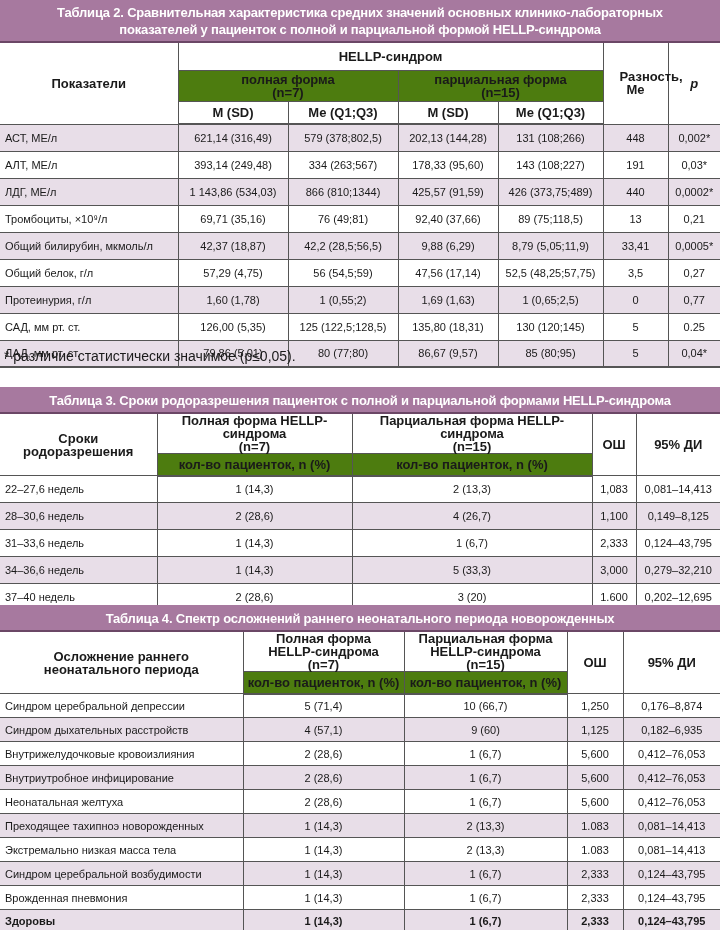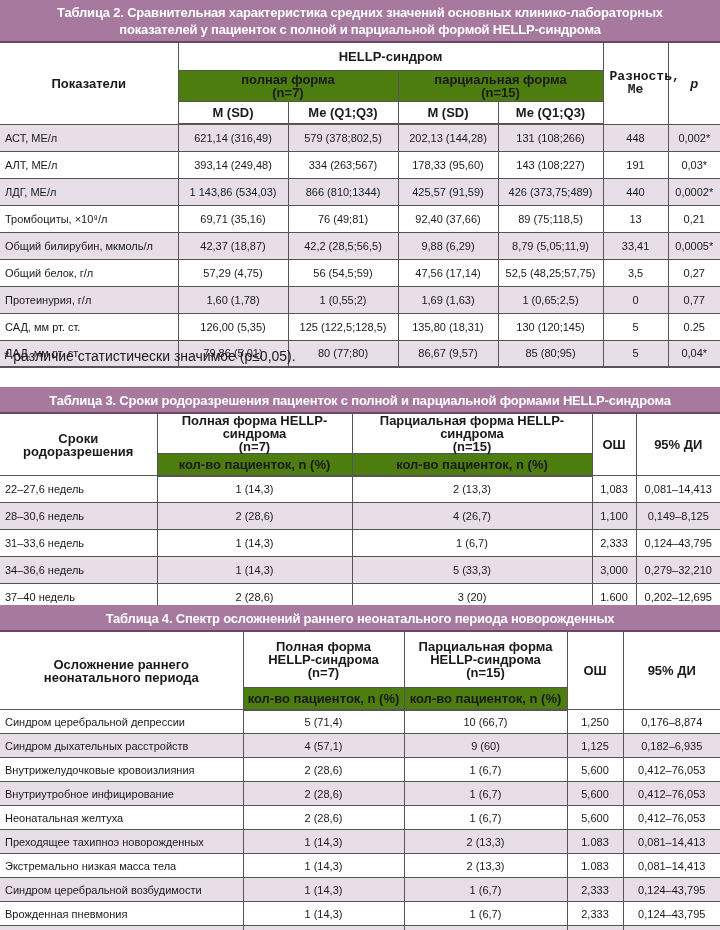--- a/index.html
+++ b/index.html
@@ -46,21 +46,21 @@
         <col style="width:110px">
       <col style="width:100px">
         <col style="width:105px">
         <col style="width:65px">
         <col style="width:52px">
     </colgroup>
     <tbody>
         <tr style="height:27px;">
       <th rowspan="3">Показатели</th>
       <th colspan="4">HELLP-синдром</th>
-      <th rowspan="3" style="padding:0 6px;font-family:Liberation Mono, monospace;">Разность, Me</th>
+      <th rowspan="3" style="padding:0 16px;">Разность, Me</th>
       <th rowspan="3"><i>p</i></th>
     </tr>
     <tr style="height:31px;">
       <th colspan="2" class="shade">
         <div>полная форма</div>
         <div>(n=7)</div>
       </th>
       <th colspan="2" class="shade">
         <div>парциальная форма</div>
         <div>(n=15)</div>
@@ -236,21 +236,21 @@
       <col style="width:243px">
         <col style="width:161px">
         <col style="width:163px">
       <col style="width:56px">
         <col style="width:97px">
     </colgroup>
     <tbody>
         <tr style="height:31px;">
       <th rowspan="2" style="padding:0 22px;">Осложнение раннего неонатального периода</th>
       <th style="padding:0 14px;">Полная форма HELLP-синдрома (n=7)</th>
-      <th style="padding:8px 8px;">Парциальная форма HELLP-синдрома (n=15)</th>
+      <th style="padding:0 8px;">Парциальная форма HELLP-синдрома (n=15)</th>
       <th rowspan="2">ОШ</th>
       <th rowspan="2">95% ДИ</th>
     </tr>
     <tr style="height:22px;" class="head-rule">
       <th class="shade">кол-во пациенток, n (%)</th>
       <th class="shade">кол-во пациенток, n (%)</th>
     </tr>
     <tr style="height:24px;">
       <td class="lbl">Синдром церебральной депрессии</td>
       <td>5 (71,4)</td>

